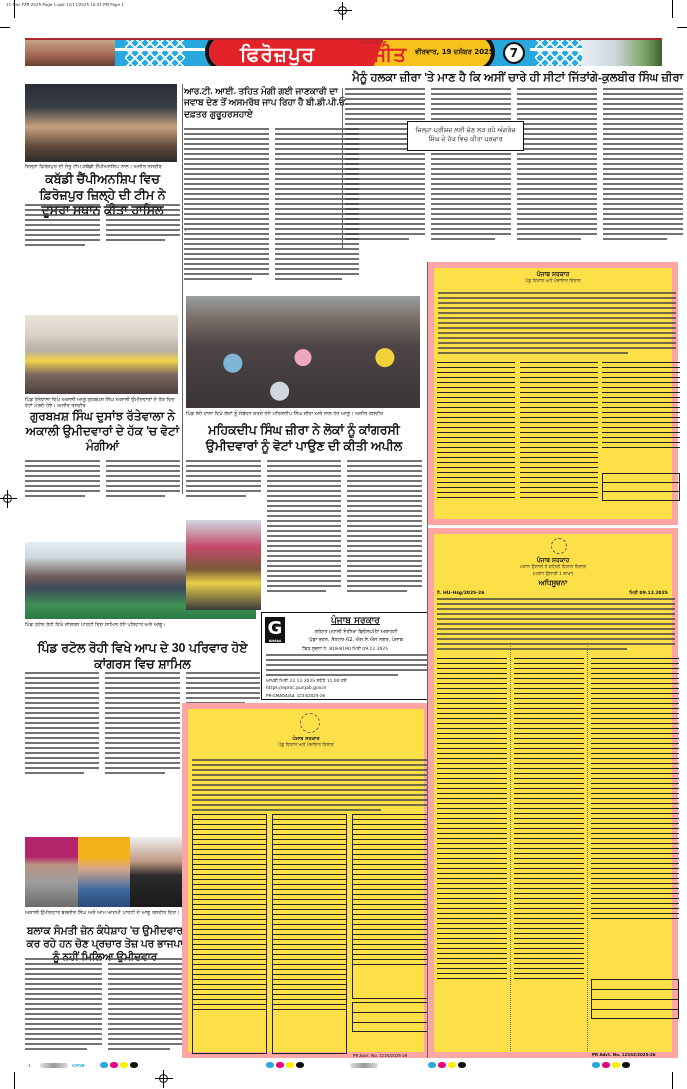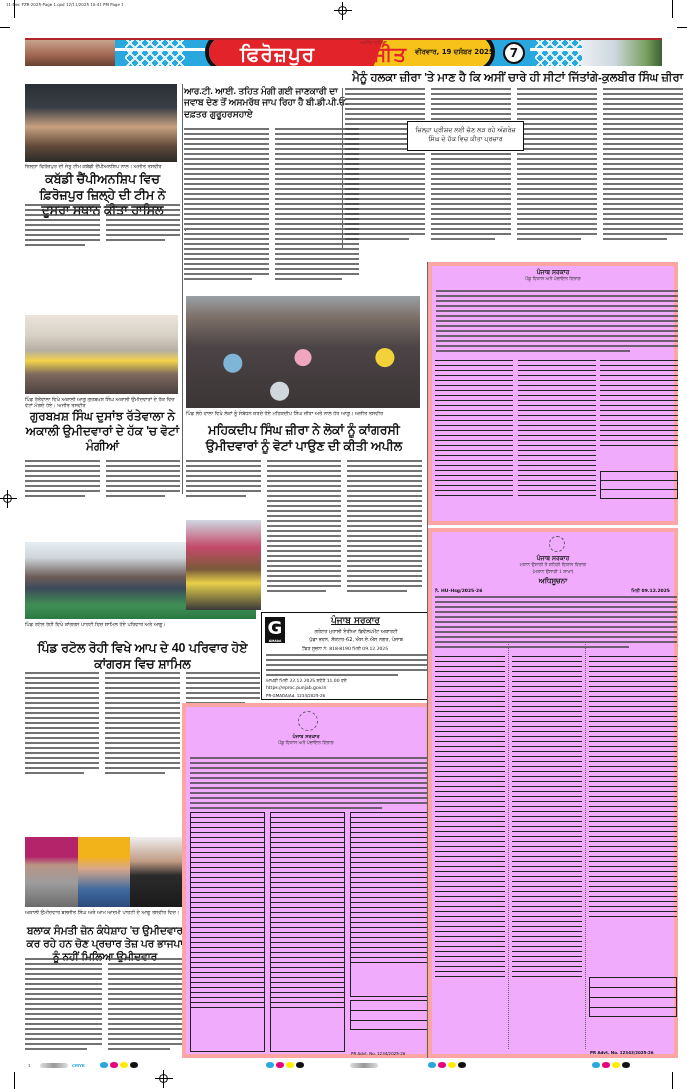--- a/index.html
+++ b/index.html
@@ -38,21 +38,21 @@
   .headline { position: absolute; font-family: "Liberation Sans", sans-serif; font-weight: bold; color: #111; text-align: center; line-height: 1.25; }
   .body-cols { position: absolute; display: flex; gap: 6px; }
   .col { flex: 1; }
   .textlines { width: 100%; }
   .textlines i { display: block; height: 2px; background: #444; margin-bottom: 3px; opacity: .75; }
   .textlines i.s { width: 80%; }
   .vrule { position: absolute; width: 1px; background: #666; }
   .dotted-v { position: absolute; width: 0; border-left: 1px dotted #666; }
 
   
-  .box { position: absolute; border: 4px solid #fca5a5; background: #f0abfc; }
+  .box { position: absolute; border: 6px solid #fca5a5; background: #fde047; }
   .notice-title { font-size: 7px; font-weight: bold; text-align: center; }
   .notice-sub { font-size: 4.5px; text-align: center; color: #333; }
   .table-mini { position: absolute; }
   .table-mini .row { height: 5px; border-bottom: 1px solid #222; display: flex; font-size: 3px; }
 
   .pull-quote { position: absolute; border: 1px solid #111; background: #fff; font-size: 8px; text-align: center; padding: 3px 4px; line-height: 1.4; font-family: "Liberation Sans", sans-serif; }
 
   .ad-box { position: absolute; border: 1px solid #111; background: #fff; }
   .ad-logo { position: absolute; left: 3px; top: 4px; width: 20px; height: 26px; background: #111; color: #fff; font-size: 18px; font-weight: bold; text-align: center; line-height: 22px; }
   .ad-logo small { display: block; font-size: 3px; line-height: 4px; }
@@ -157,21 +157,21 @@
       <i></i>
       <i></i>
       <i></i>
       <i></i>
       <i class="s"></i>
     </div>
 </div>
 
 <div class="photo" style="left:25px;top:542px;width:231px;height:77px;background:linear-gradient(180deg,#e7eef3 0%,#cfd6db 20%,#6e5e5a 45%,#3d4a5a 60%,#3f8f55 82%,#2b7a45 100%)"></div>
 <div class="caption" style="left:25px;top:621px;width:231px">ਪਿੰਡ ਰਟੋਲ ਰੋਹੀ ਵਿਖੇ ਕਾਂਗਰਸ ਪਾਰਟੀ ਵਿਚ ਸ਼ਾਮਿਲ ਹੋਏ ਪਰਿਵਾਰ ਅਤੇ ਆਗੂ।</div>
-<div class="headline" style="left:25px;top:641px;width:235px;font-size:12.5px">ਪਿੰਡ ਰਟੋਲ ਰੋਹੀ ਵਿਖੇ ਆਪ ਦੇ 40 ਪਰਿਵਾਰ ਹੋਏ ਕਾਂਗਰਸ ਵਿਚ ਸ਼ਾਮਿਲ</div>
+<div class="headline" style="left:25px;top:641px;width:235px;font-size:12.5px">ਪਿੰਡ ਰਟੋਲ ਰੋਹੀ ਵਿਖੇ ਆਪ ਦੇ 30 ਪਰਿਵਾਰ ਹੋਏ ਕਾਂਗਰਸ ਵਿਚ ਸ਼ਾਮਿਲ</div>
 <div class="body-cols" style="left:25px;top:672px;width:235px;height:108px">
   <div class="col textlines">
       <i></i>
       <i></i>
       <i></i>
       <i></i>
       <i></i>
       <i></i>
       <i></i>
       <i></i>

